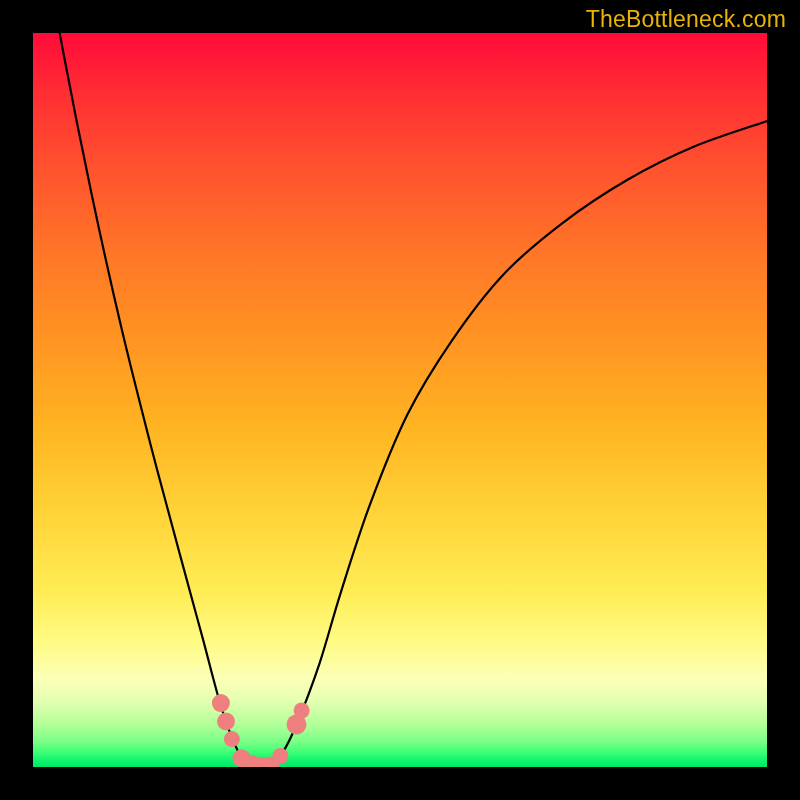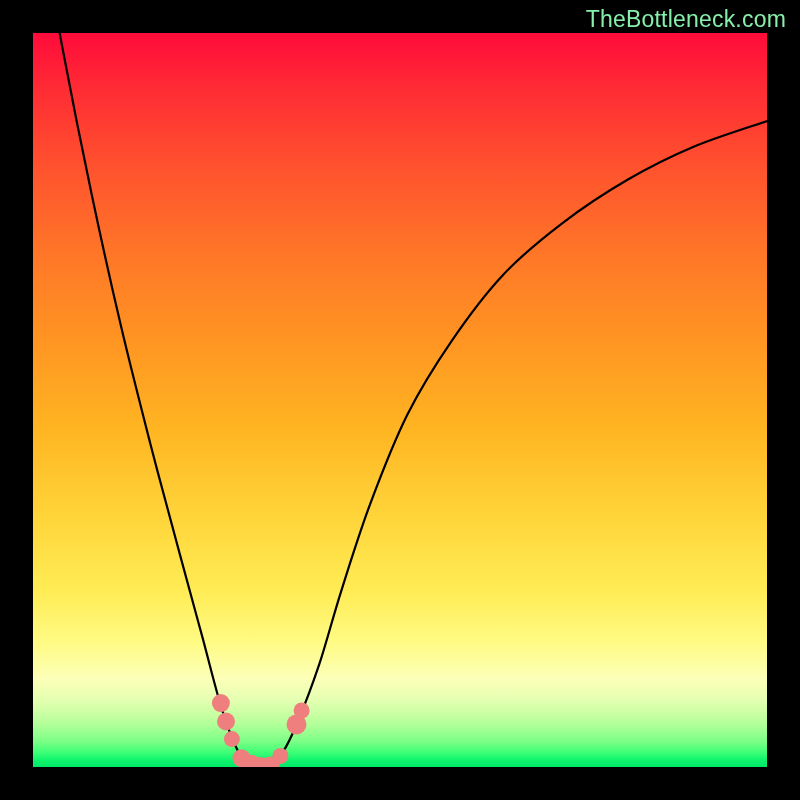--- a/index.html
+++ b/index.html
@@ -50,21 +50,21 @@
       #7cff86 96.5%,
       #3dff76 98%,
       #11f56d 99%,
       #00e868 100%
     );
   }
   .watermark {
     position: absolute;
     top: 6px;
     right: 14px;
-    color: #86efac;
+    color: #eab308;
     font-size: 23px;
     font-weight: 400;
     letter-spacing: 0.2px;
     user-select: none;
   }
   svg.curves {
     position: absolute;
     left: 0;
     top: 0;
     width: 734px;

